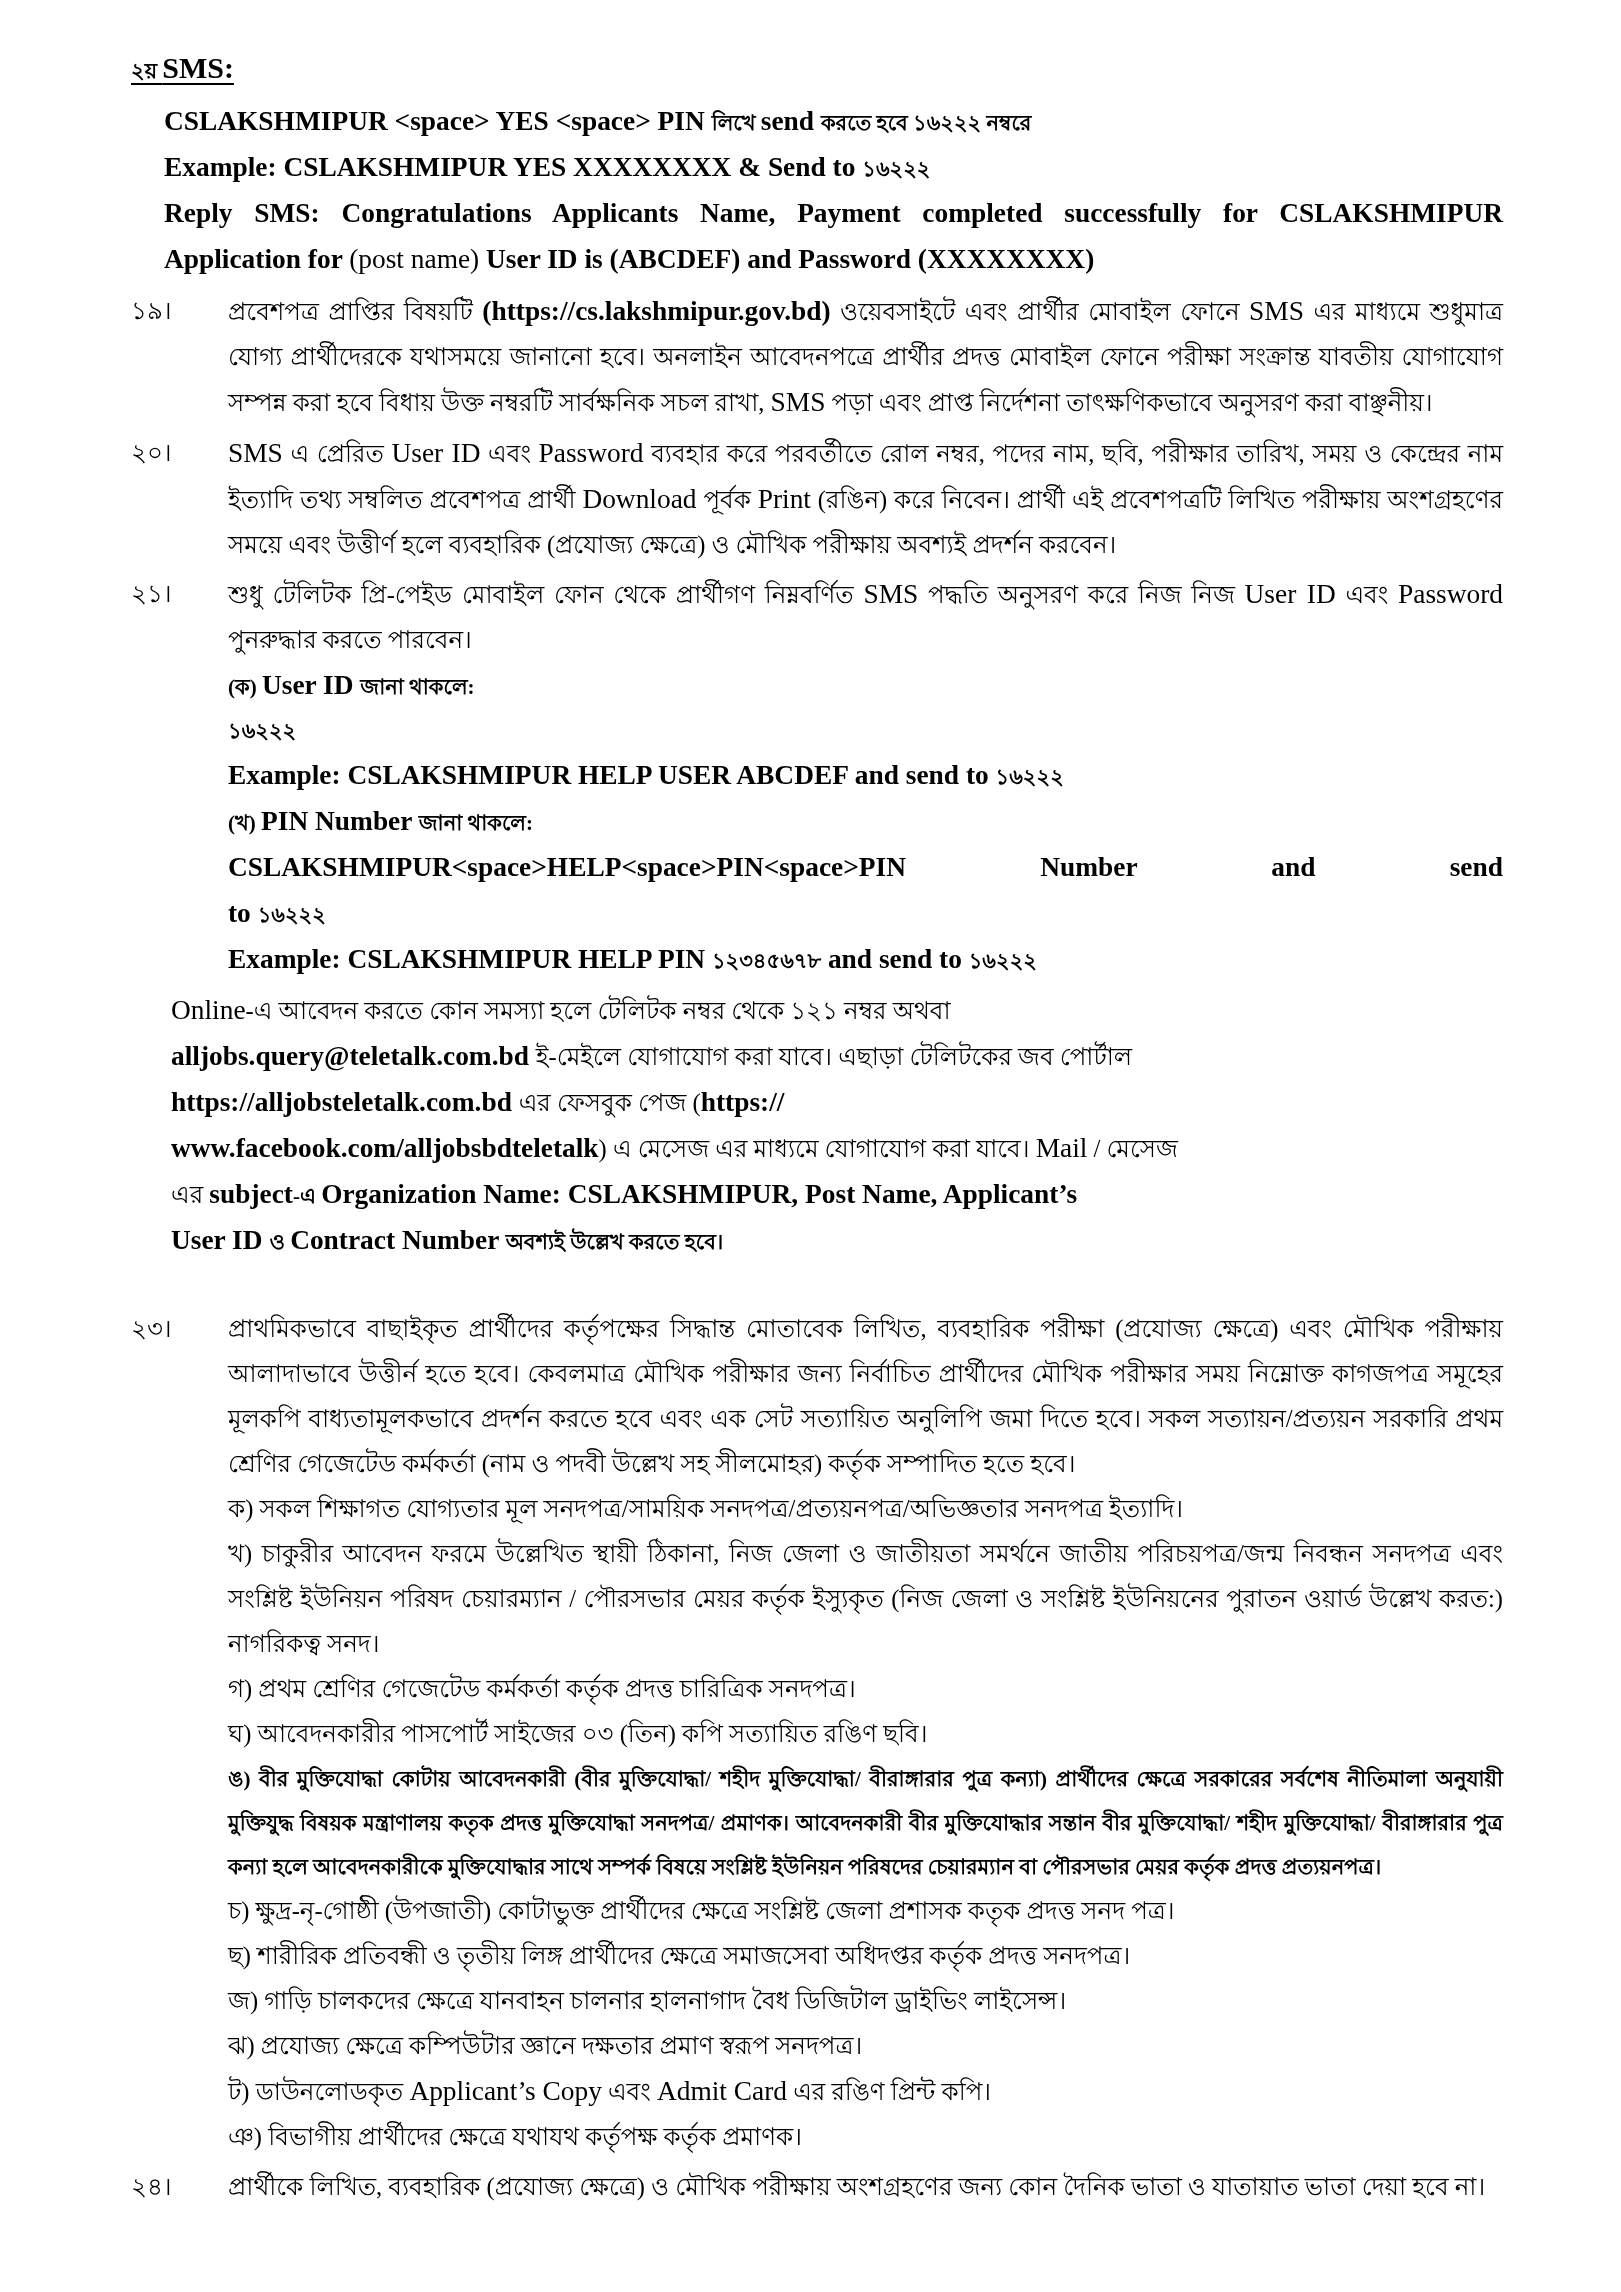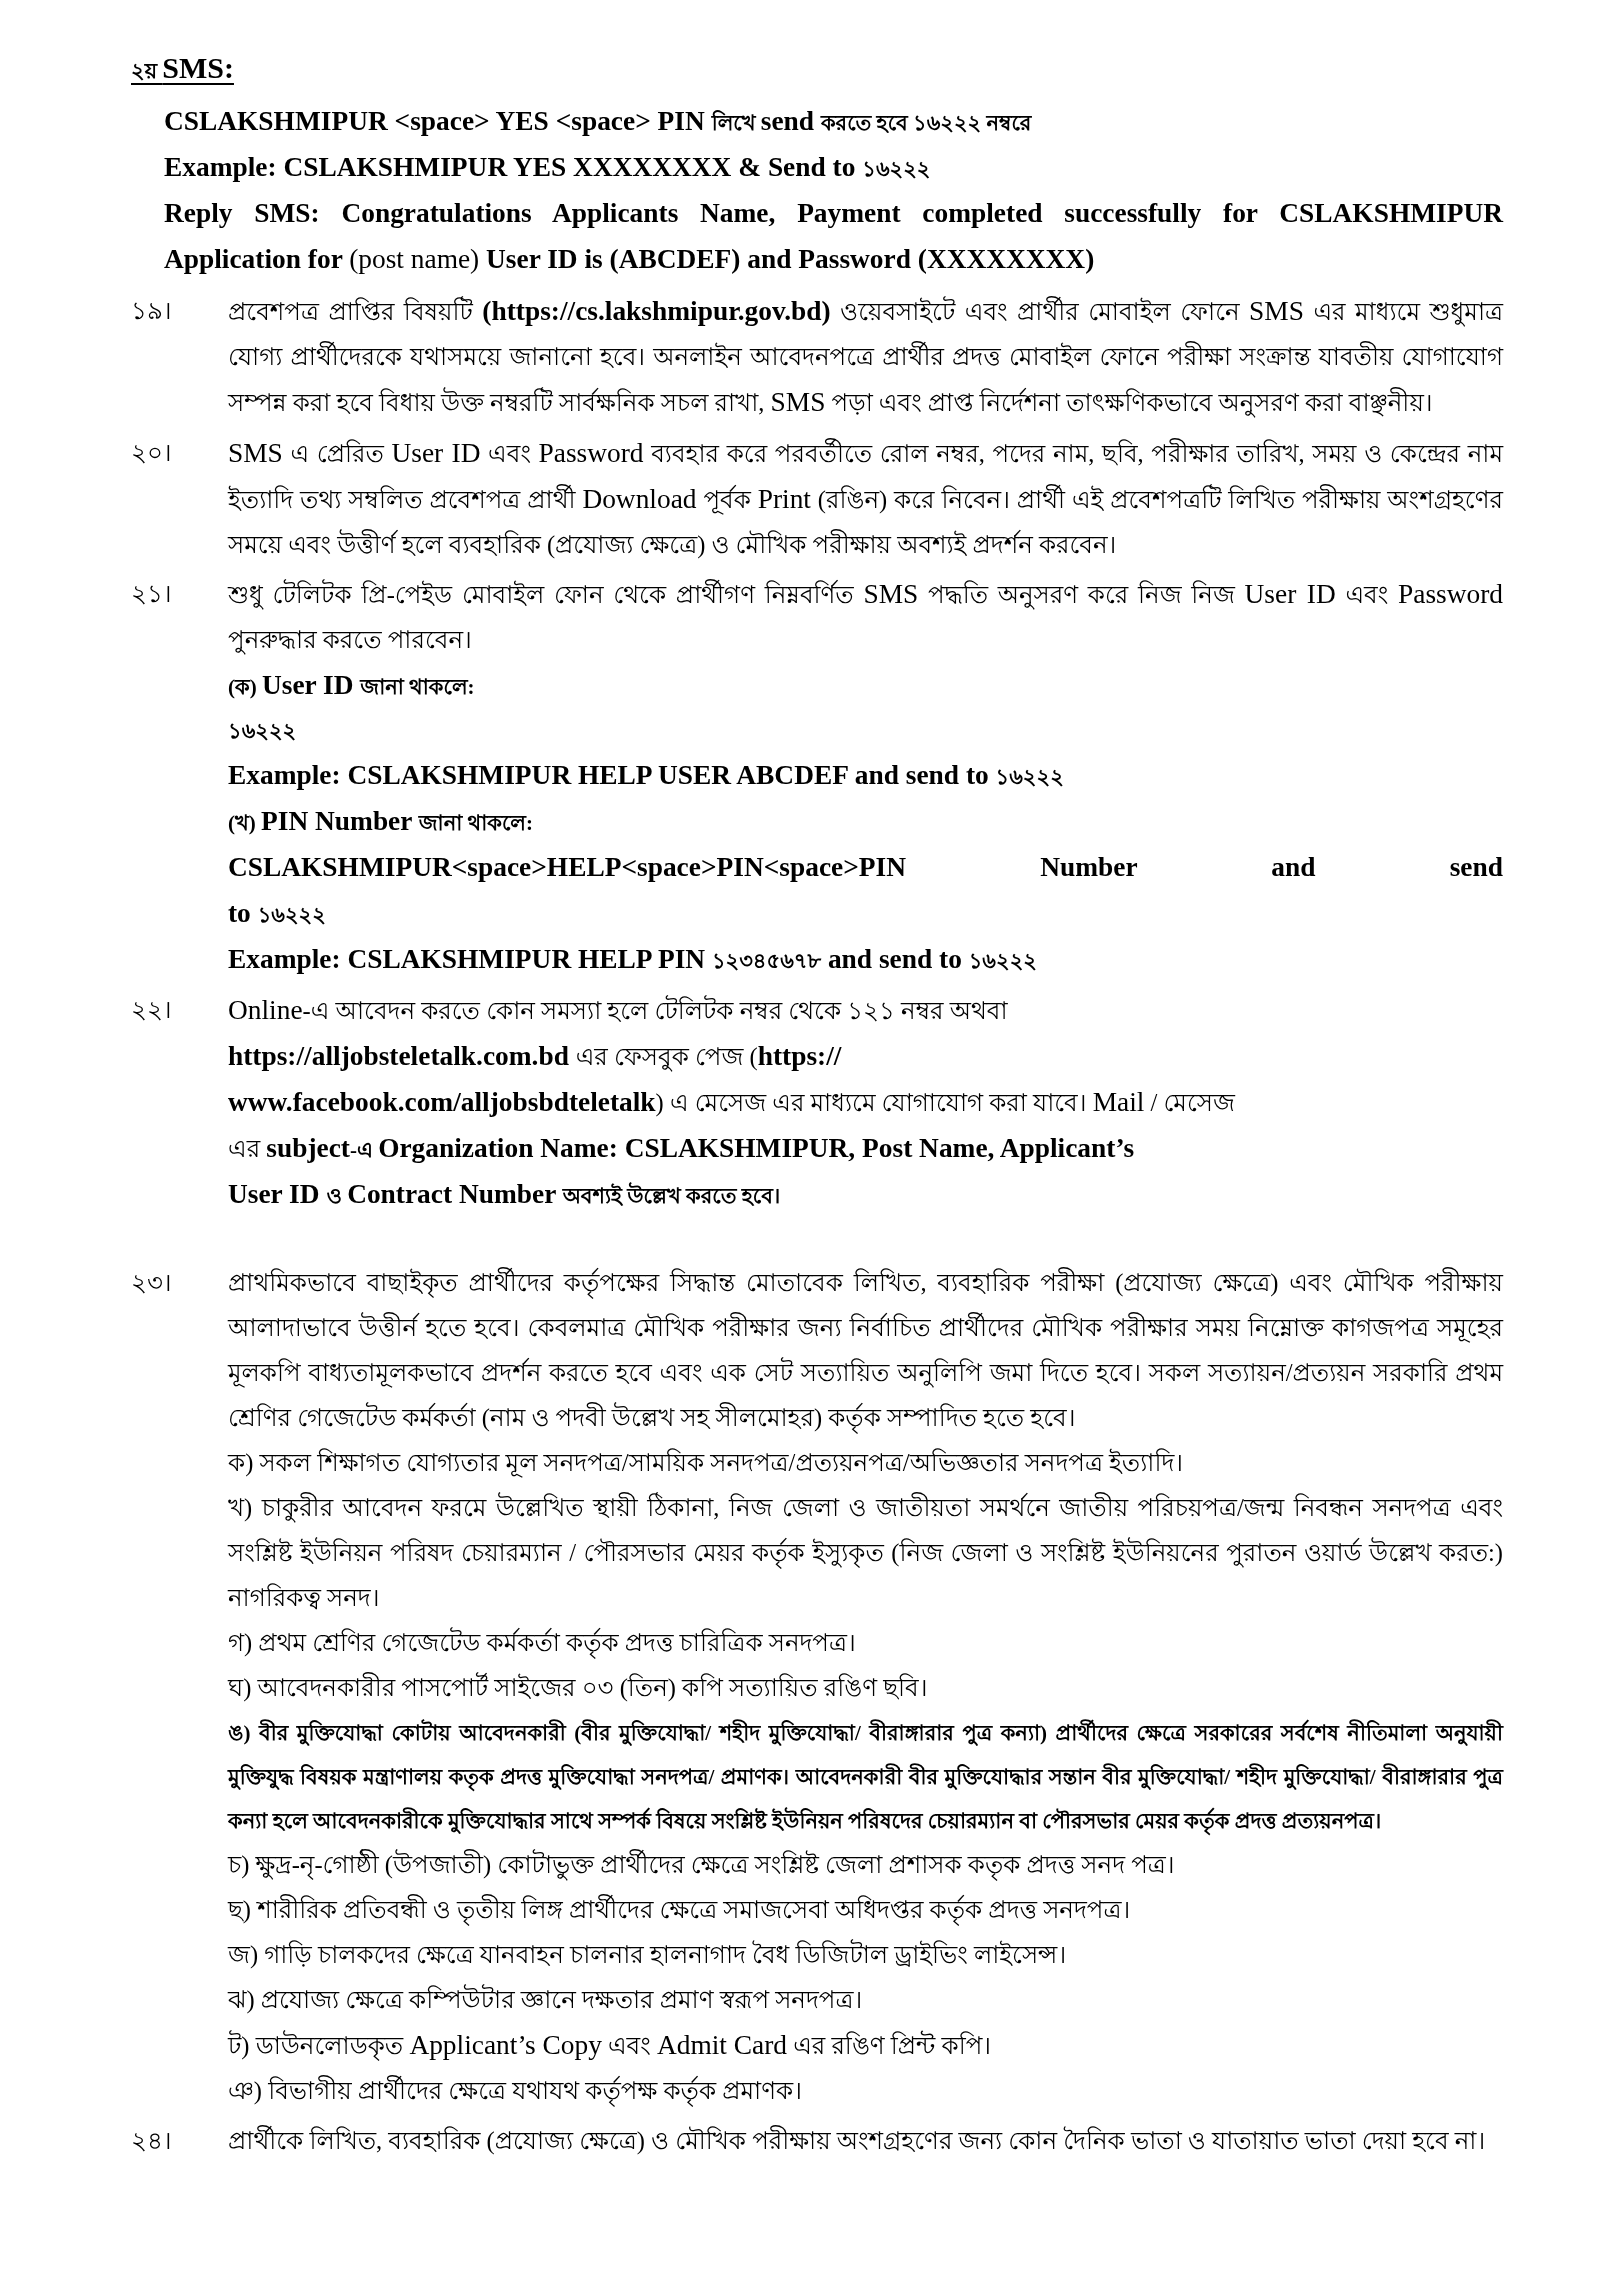--- a/index.html
+++ b/index.html
@@ -66,23 +66,23 @@
           <div class="line"><span class="bnb">(ক)  </span><span class="enb">User ID </span><span class="bnb">জানা থাকলে:</span></div>
           <div class="line"><span class="bnb">১৬২২২</span></div>
           <div class="line"><span class="enb">Example: CSLAKSHMIPUR HELP USER ABCDEF and send to </span><span class="bnb">১৬২২২</span></div>
           <div class="line"><span class="bnb">(খ)  </span><span class="enb">PIN Number </span><span class="bnb">জানা থাকলে:</span></div>
           <div class="stretch"><span class="enb">CSLAKSHMIPUR&lt;space&gt;HELP&lt;space&gt;PIN&lt;space&gt;PIN Number and send</span></div>
           <div class="line"><span class="enb">to </span><span class="bnb">১৬২২২</span></div>
           <div class="line"><span class="enb">Example: CSLAKSHMIPUR HELP PIN </span><span class="bnb">১২৩৪৫৬৭৮</span><span class="enb"> and send to </span><span class="bnb">১৬২২২</span></div>
         </div>
       </div>
       <div class="item">
-        <div class="item-num">২২।</div>
         <div class="item-body">
           <div class="line"><span class="en">Online</span><span class="bn">-এ আবেদন করতে কোন সমস্যা হলে টেলিটক নম্বর থেকে ১২১ নম্বর অথবা</span></div>
+          <div class="line"><span class="enb">alljobs.query@teletalk.com.bd </span><span class="bn">ই-মেইলে যোগাযোগ করা যাবে। এছাড়া টেলিটকের জব পোর্টাল</span></div>
           <div class="line"><span class="enb">https://alljobsteletalk.com.bd </span><span class="bn">এর ফেসবুক পেজ (</span><span class="enb">https://</span></div>
           <div class="line"><span class="enb">www.facebook.com/alljobsbdteletalk</span><span class="bn">) এ মেসেজ এর মাধ্যমে যোগাযোগ করা যাবে। </span><span class="en">Mail</span><span class="bn"> / মেসেজ</span></div>
           <div class="line"><span class="bn">এর </span><span class="enb">subject</span><span class="bnb">-এ </span><span class="enb">Organization Name: CSLAKSHMIPUR, Post Name, Applicant’s</span></div>
           <div class="line"><span class="enb">User ID </span><span class="bnb">ও </span><span class="enb">Contract Number </span><span class="bnb">অবশ্যই উল্লেখ করতে হবে।</span></div>
         </div>
       </div>
       <div class="item gap-top">
         <div class="item-num">২৩।</div>
         <div class="item-body">
           <div class="para"><span class="bn">প্রাথমিকভাবে বাছাইকৃত প্রার্থীদের কর্তৃপক্ষের সিদ্ধান্ত মোতাবেক লিখিত, ব্যবহারিক পরীক্ষা (প্রযোজ্য ক্ষেত্রে) এবং মৌখিক পরীক্ষায় আলাদাভাবে উত্তীর্ন হতে হবে। কেবলমাত্র মৌখিক পরীক্ষার জন্য নির্বাচিত প্রার্থীদের মৌখিক পরীক্ষার সময় নিম্নোক্ত কাগজপত্র সমূহের মূলকপি বাধ্যতামূলকভাবে প্রদর্শন করতে হবে এবং এক সেট সত্যায়িত অনুলিপি জমা দিতে হবে। সকল সত্যায়ন/প্রত্যয়ন সরকারি প্রথম শ্রেণির গেজেটেড কর্মকর্তা (নাম ও পদবী উল্লেখ সহ সীলমোহর) কর্তৃক সম্পাদিত হতে হবে।</span></div>

